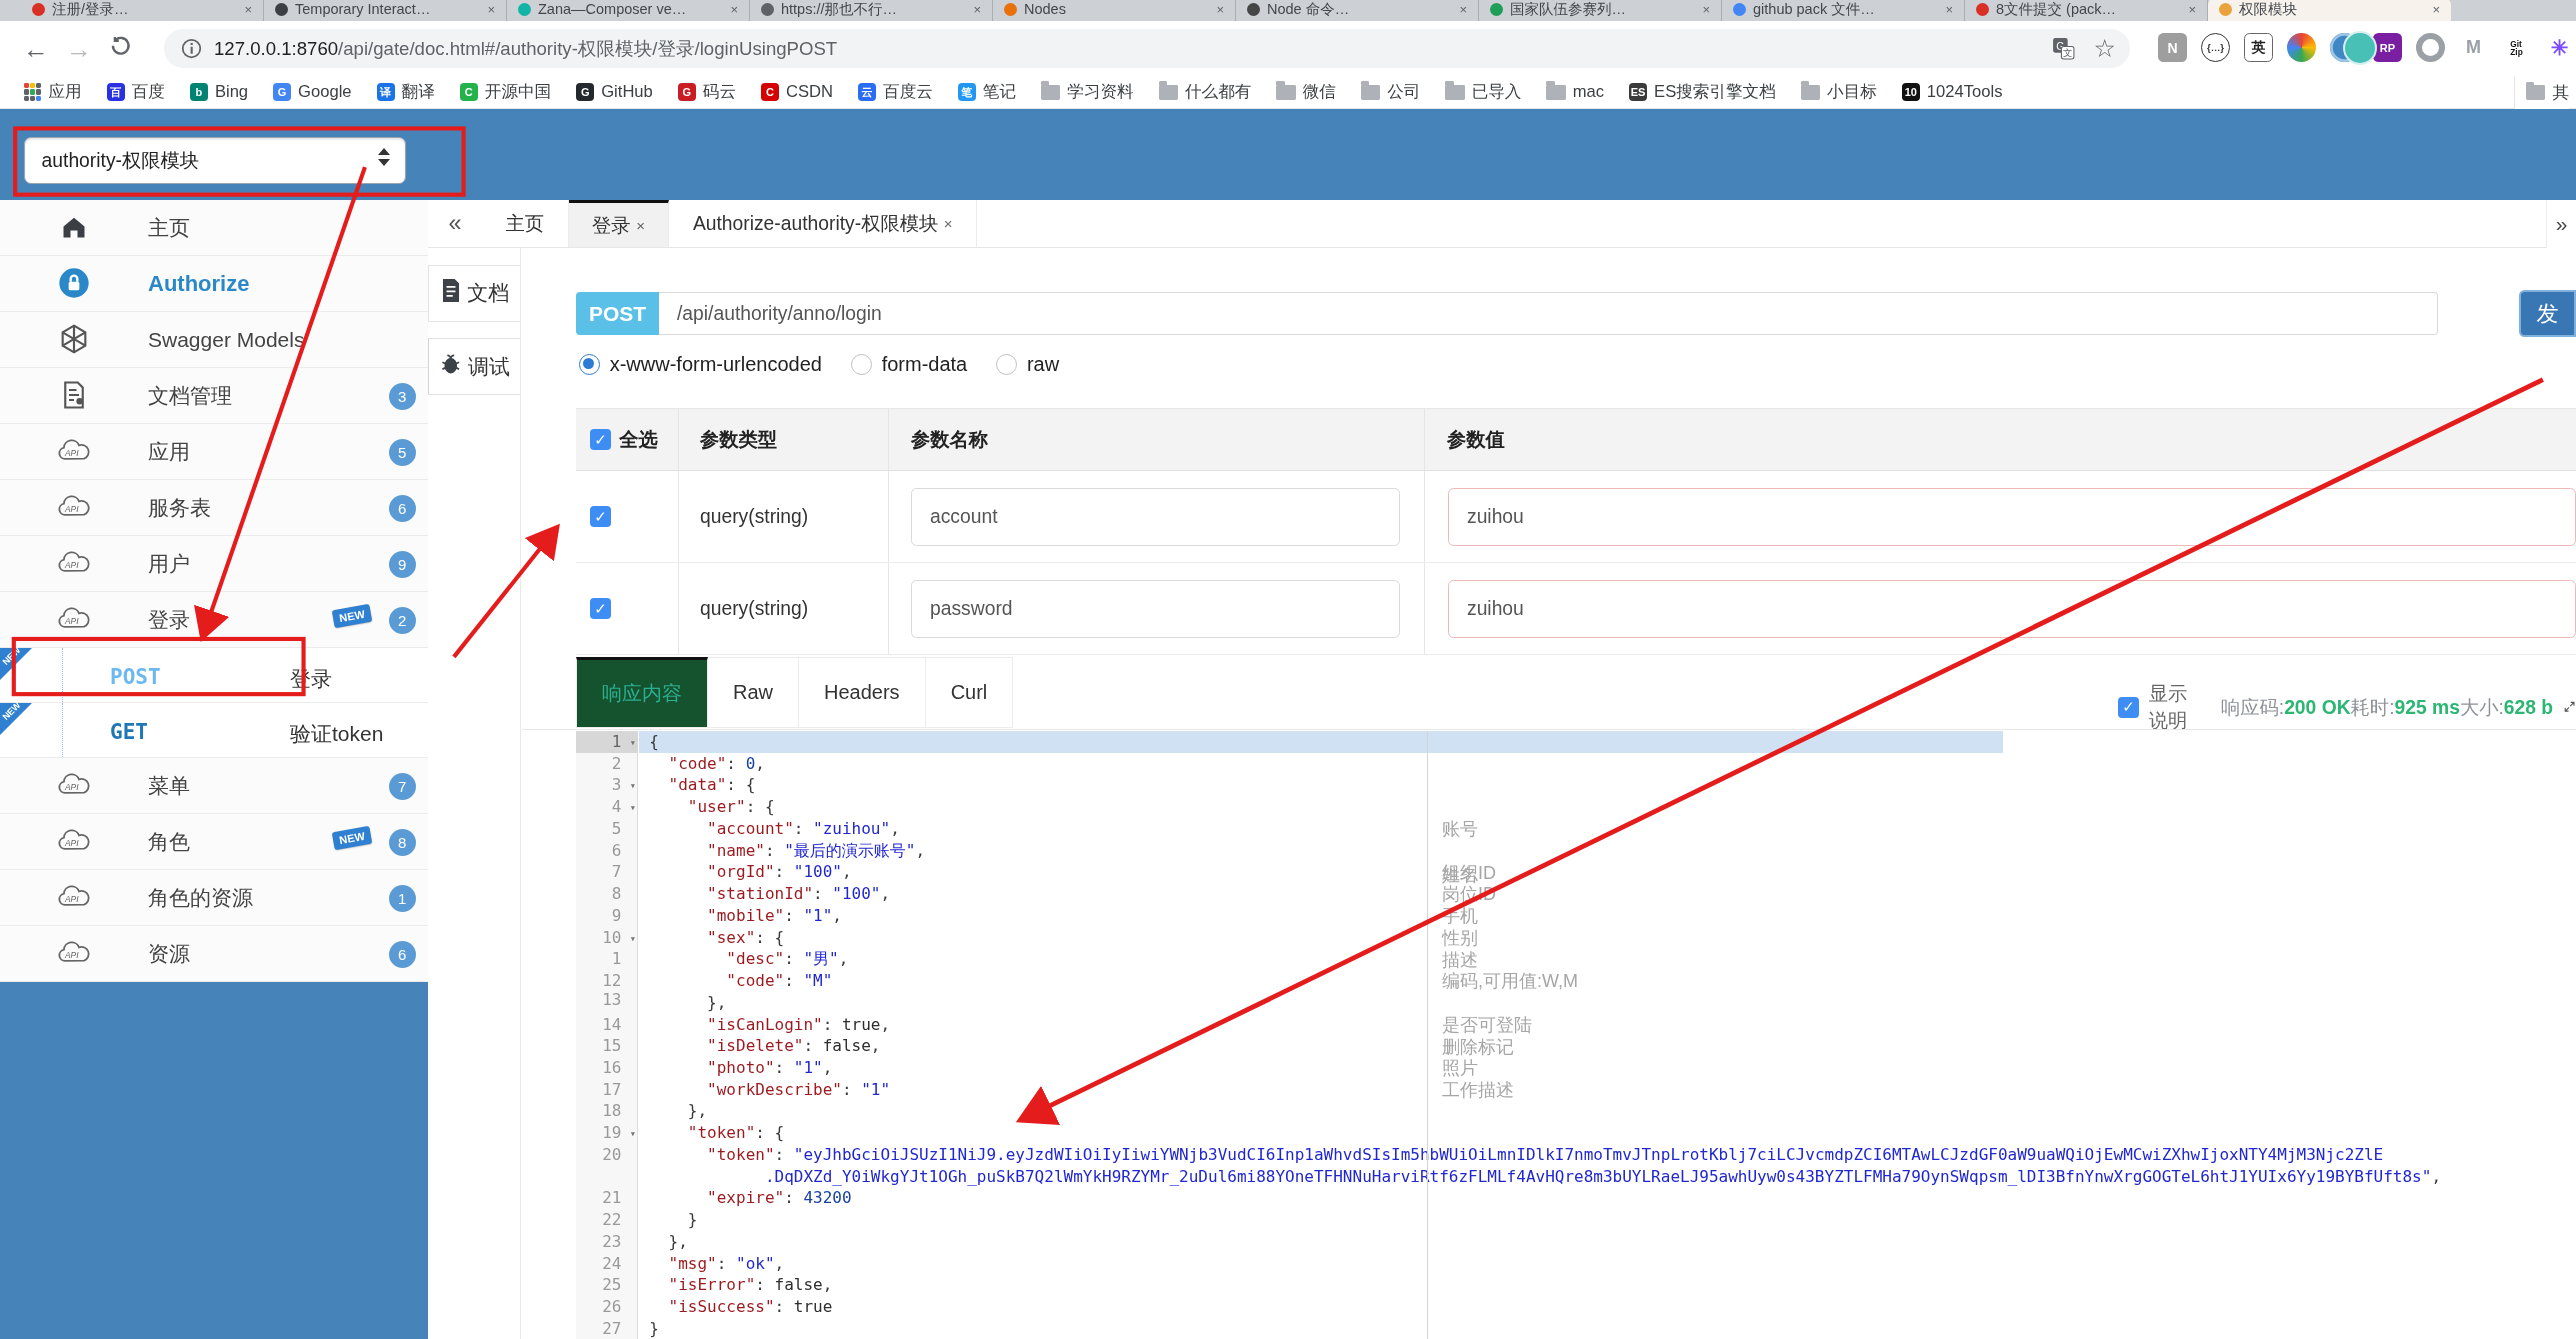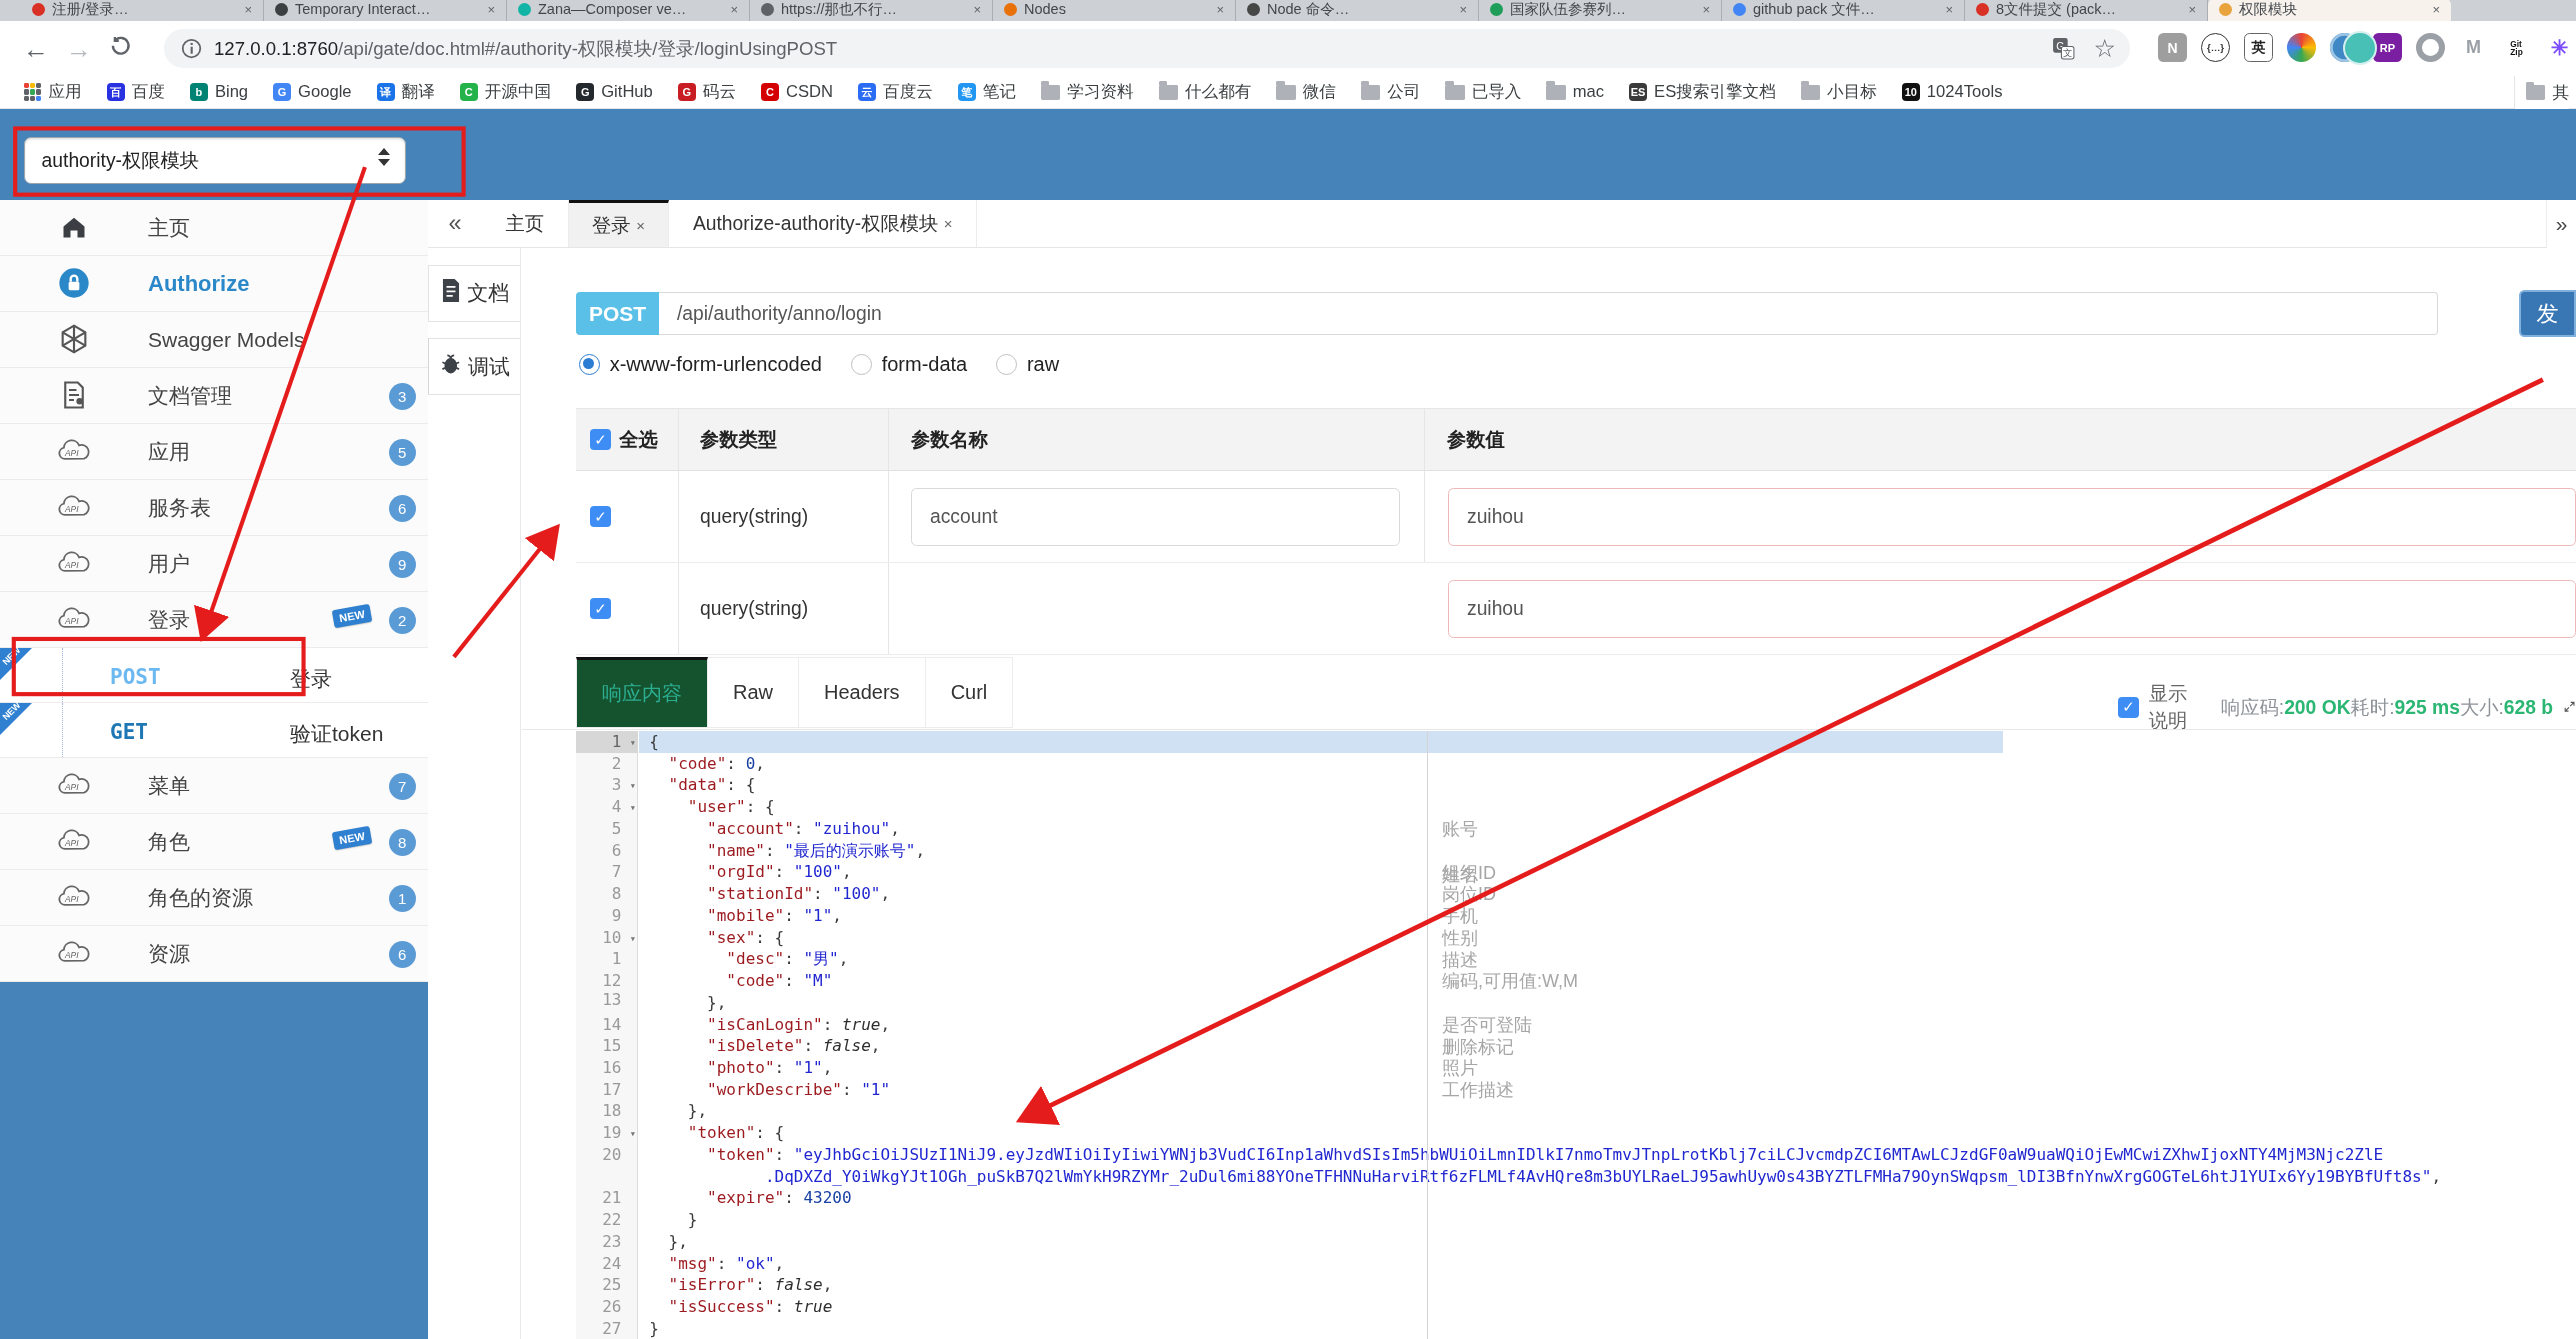--- a/index.html
+++ b/index.html
@@ -119,21 +119,21 @@
   #gutter { position:absolute; left:0; top:0; width:62px; height:100%; background:#f7f7f7; border-right:0.7px solid #ddd; }
   .gl { position:absolute; left:0; width:62px; height:22px; font-family:"DejaVu Sans Mono",monospace; font-size:16px; color:#999; text-align:right; padding-right:16.6px; line-height:22px; }
   .gl .fold { position:absolute; right:2.1px; top:0; font-size:10.3px; color:#777; }
   .gl.hl { background:#d7d7d7; color:#666; }
   #code { position:absolute; left:63px; top:0; right:0; height:100%; }
   .cl { position:absolute; left:0; right:0; height:22px; line-height:22px; font-family:"DejaVu Sans Mono",monospace; font-size:16px; white-space:pre; padding-left:10.3px; color:#3a3a3a; }
   .cl.hl { background:#cfe1f3; width:1364px; right:auto; }
   .tk-k { color:#9c1a1f; }
   .tk-s { color:#2127d0; }
   .tk-n { color:#1841a3; }
-  .tk-a { color:#2e2e2e;font-style:italic; }
+  .tk-a { color:#2e2e2e; }
   #ruler { position:absolute; left:1427px; top:731px; width:0.7px; height:608px; background:#d4d4d4; }
   .anno { position:absolute; left:1442px; height:22px; line-height:22px; font-size:18px; color:#a6a6a6; white-space:nowrap; }
 
   
   #red-overlay { position:absolute; left:0; top:0; width:2576px; height:1340px; pointer-events:none; }
 </style>
 </head>
 <body>
 
 <div id="screen">
@@ -563,20 +563,25 @@
         </div>
         <div class="pt-row">
           <div class="pt-c1">
             <div class="cellflex" style="padding-left:14px">
               <span class="checkbox">✓</span>
             </div>
           </div>
           <div class="pt-c2">
             <div class="cellflex" style="padding-left:21px">
               <span>query(string)</span>
+            </div>
+          </div>
+          <div class="pt-c3">
+            <div class="cellflex" style="padding-left:21px;padding-right:24px">
+              <div class="pinput" style="width:490px">password</div>
             </div>
           </div>
           <div class="pt-c4">
             <div class="cellflex" style="padding-left:23px">
               <div class="pinput pink" style="width:1138px">zuihou</div>
             </div>
           </div>
         </div>
       </div>
   </div>

